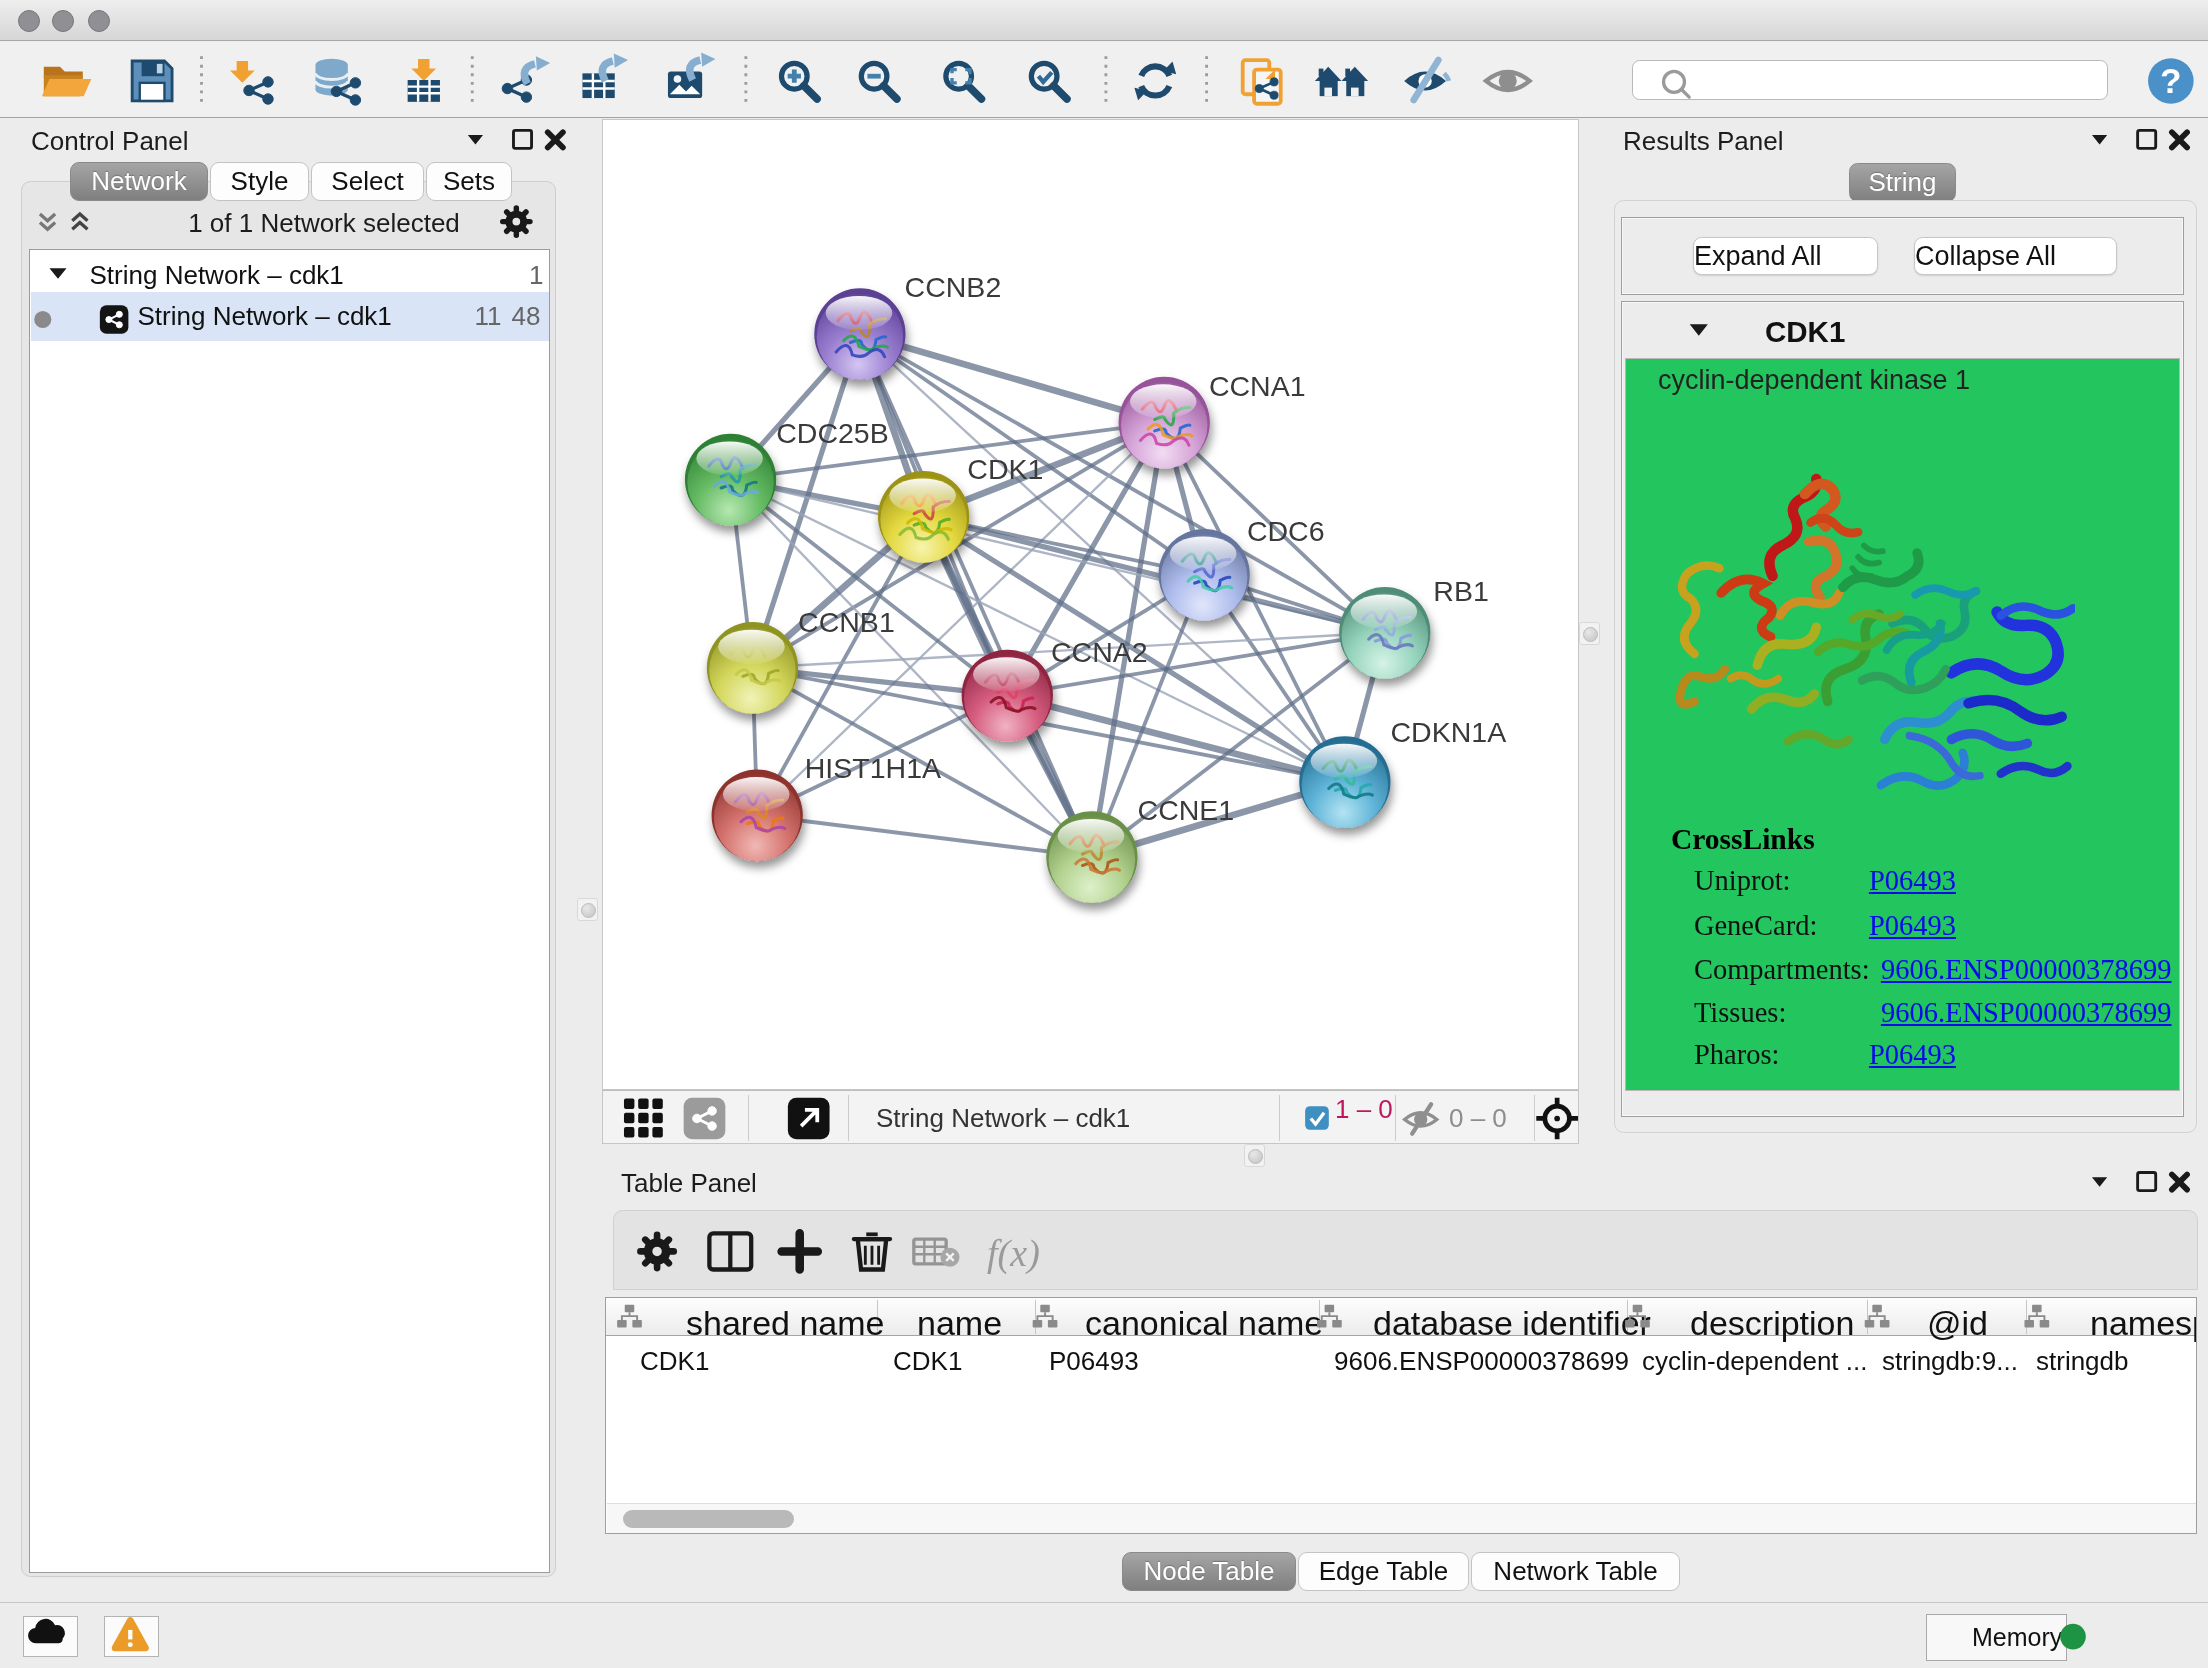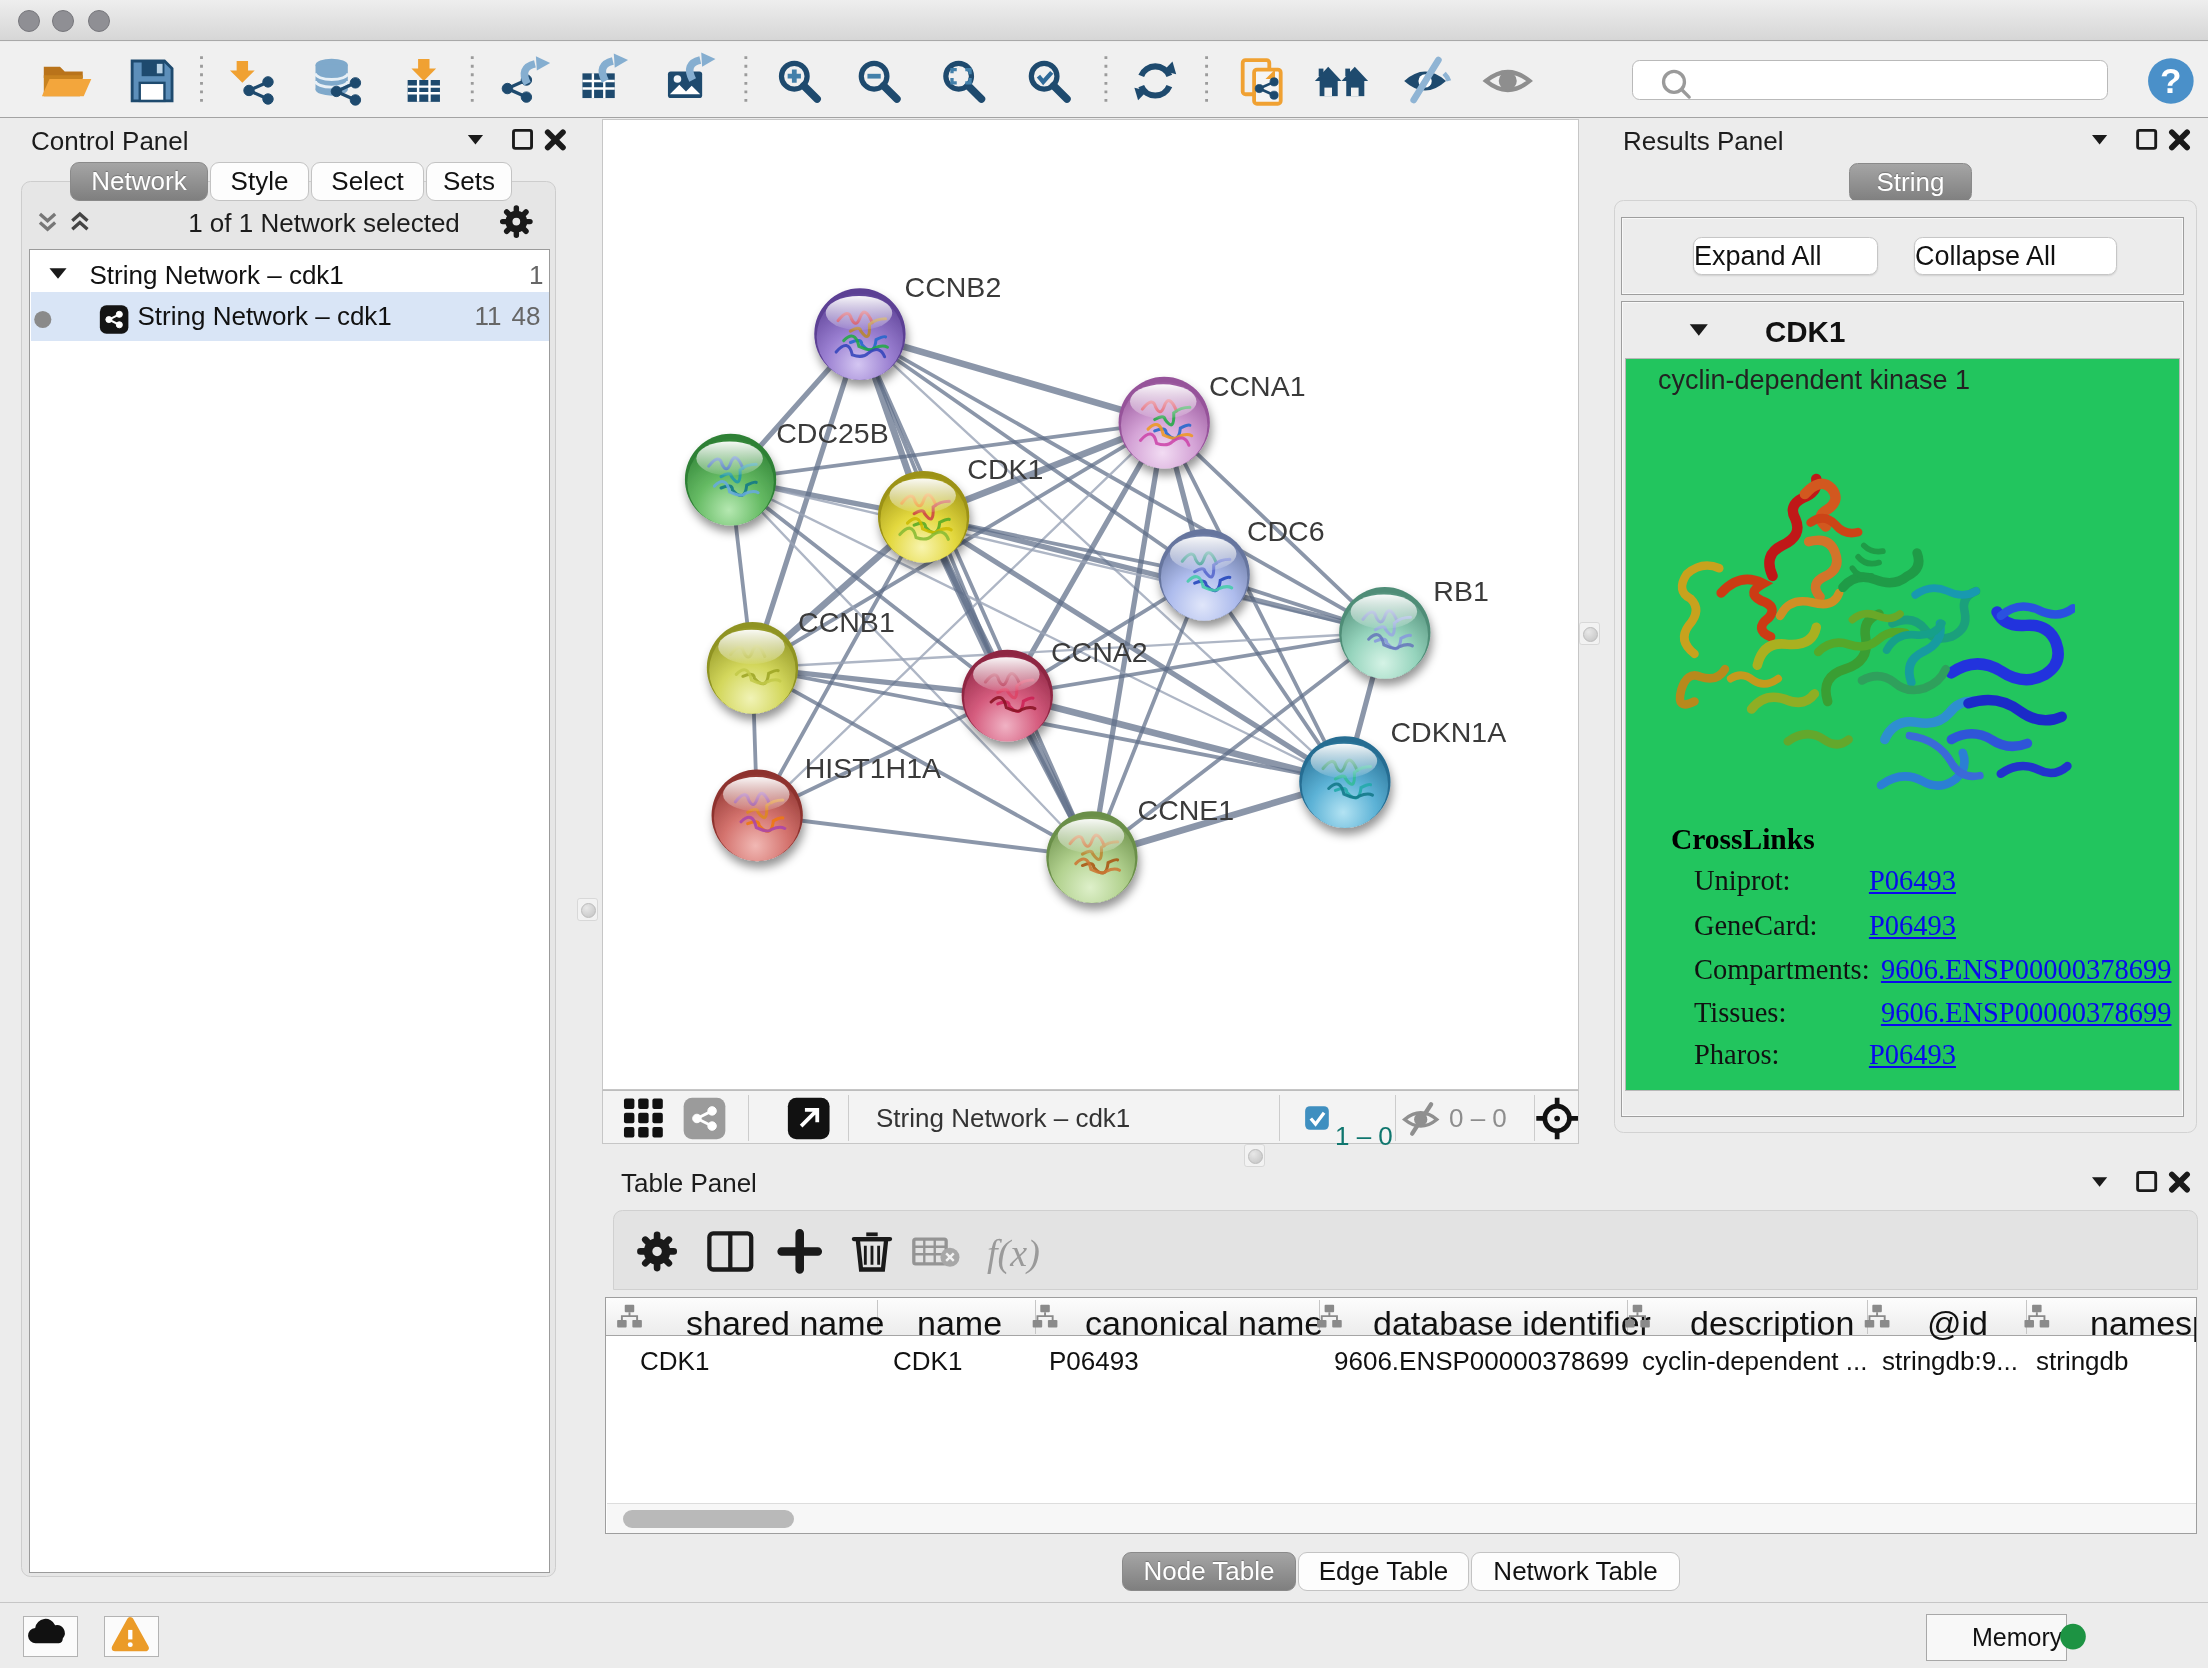--- a/index.html
+++ b/index.html
@@ -515,26 +515,26 @@
         <path d="M0,-22 v10 M0,12 v10 M-22,0 h10 M12,0 h10" stroke-width="5"></path>
         <circle r="3" fill="#111111" stroke="none"></circle>
       </g>
 </svg>
   <div class="nbsep" style="left:145px;"></div>
   <div class="nbsep" style="left:245px;"></div>
   <div class="nbsep" style="left:676px;"></div>
   <div class="nbsep" style="left:792px;"></div>
   <div class="nbsep" style="left:931px;"></div>
   <div style="position:absolute; left:273px; top:12.4px; font-size:26px; color:#333;">String Network – cdk1</div>
-  <div style="position:absolute; left:732px; top:30px; font-size:26px; color:#0f766e;">1 – 0</div>
+  <div style="position:absolute; left:732px; top:3px; font-size:26px; color:#be185d;">1 – 0</div>
   <div style="position:absolute; left:846px; top:12.4px; font-size:26px; color:#8d8d8d;">0 – 0</div>
 </div>
 
 <div class="abs ptitle" style="left:1623px; top:126px;">Results Panel</div>
-<div class="tab tabsel" style="left:1849px; top:163px; width:123px; border-radius:8.6px;">String</div>
+<div class="tab tabsel" style="left:1849px; top:163px; width:107px; border-radius:8.6px;">String</div>
 <div id="rpdock" class="abs"></div>
 <div id="rpbox1" class="abs"></div>
 <div class="rbtn" style="left:1693px; width:185px;">Expand All</div>
 <div class="rbtn" style="left:1914px; width:203px;">Collapse All</div>
 <div id="rpbox2" class="abs">
   <div style="position:absolute; left:143px; top:13.3px; font-size:29.5px; font-weight:bold; color:#111;">CDK1</div>
   <div id="cdkbox">
     <div style="position:absolute; left:32px; top:5.7px; font-size:27px; color:#222;">cyclin-dependent kinase 1</div>
 <svg width="409" height="376" viewBox="0 0 430 395" style="position:absolute; left:40px; top:95px;">
 <g fill="none" stroke-linecap="round">

